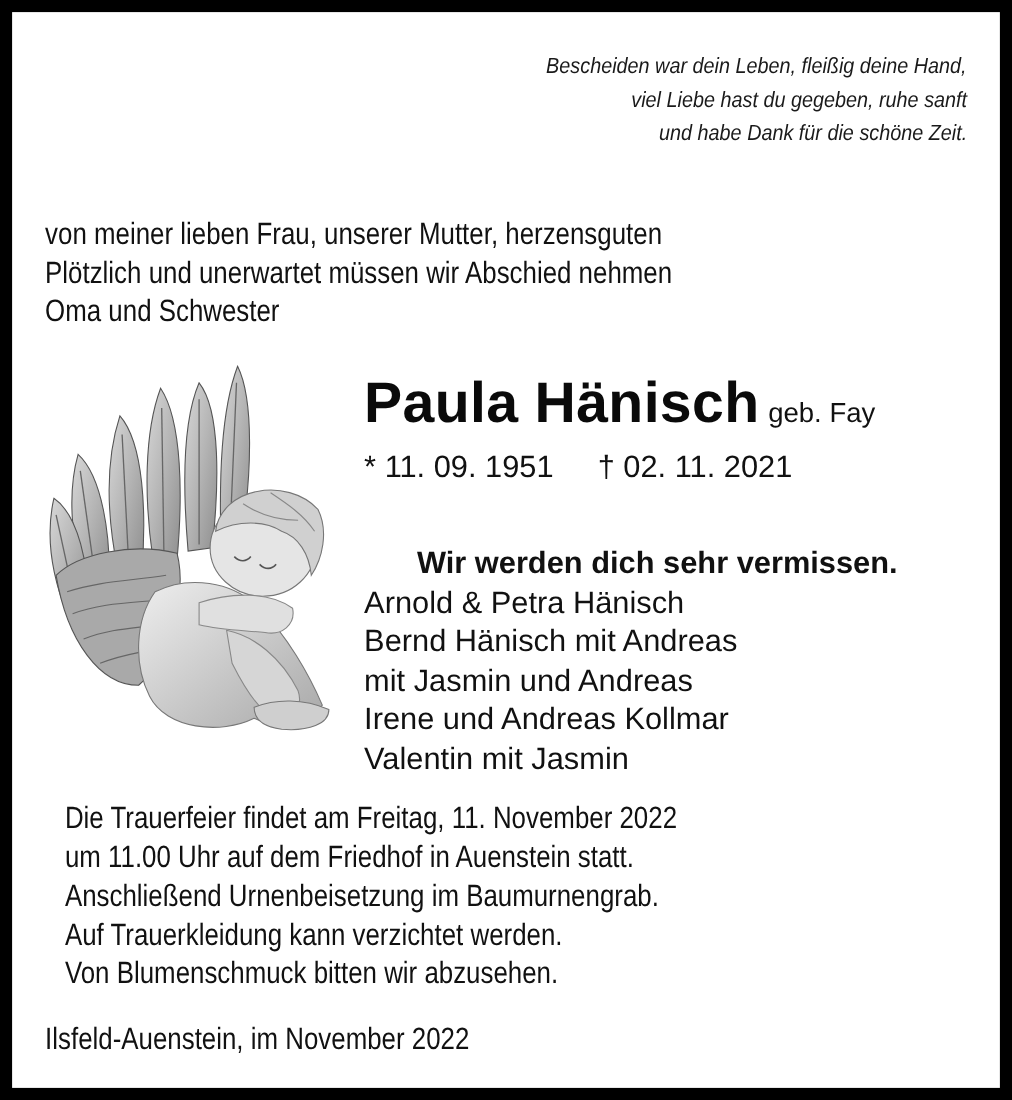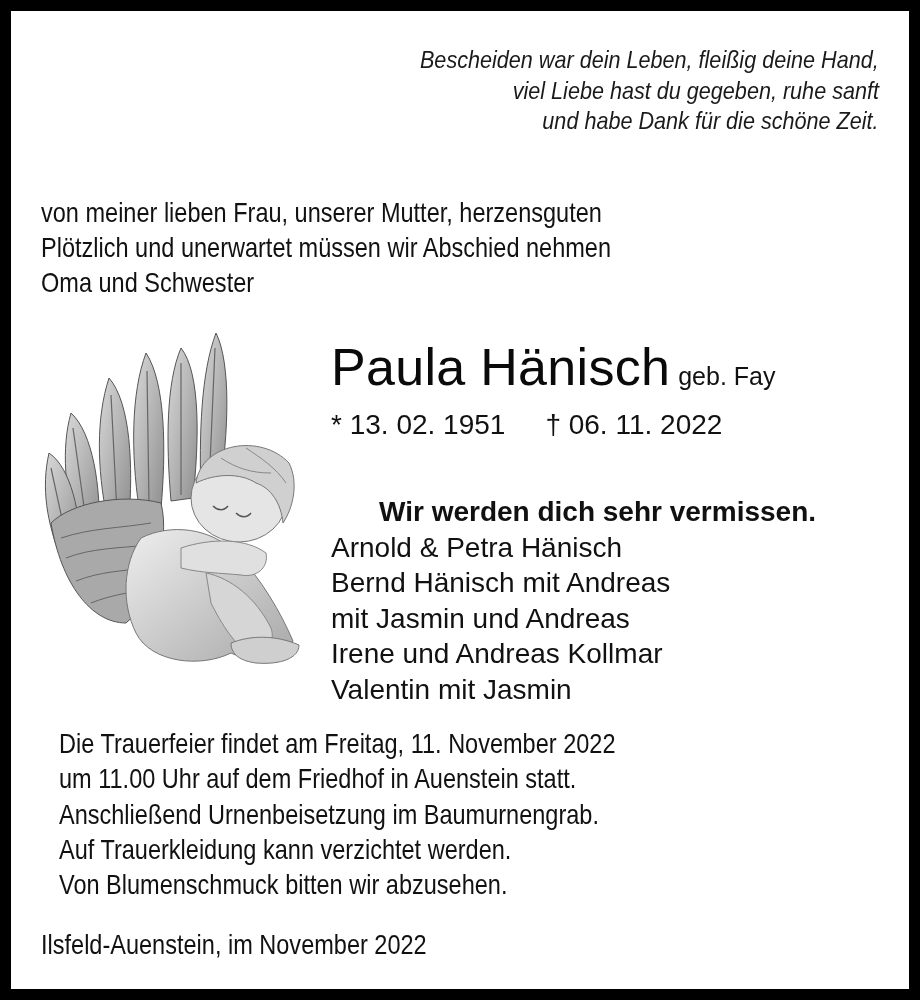--- a/index.html
+++ b/index.html
@@ -26,41 +26,41 @@
       display: inline-block;
       transform-origin: right top;
       transform: scaleX(0.9);
     }
     
     .quote {
       position: absolute;
       right: 30px; top: 34px;
       text-align: right;
       font-style: italic;
-      font-size: 24px;
+      font-size: 20px;
       line-height: 30.5px;
       color: #1a1a1a;
     }
     .quote div { white-space: nowrap; }
     
     .intro {
       position: absolute;
       left: 30px; top: 184px;
       font-size: 28px;
       line-height: 35px;
     }
     .intro div { white-space: nowrap; }
     
     .name {
       position: absolute;
       left: 320px; top: 326px;
       white-space: nowrap;
     }
     .name .main {
-      font-weight: normal;
+      font-weight: bold;
       font-size: 52px;
       letter-spacing: 0.3px;
       color: #0a0a0a;
     }
     .name .maiden {
       font-size: 25px;
       margin-left: 8px;
     }
     .dates {
       position: absolute;
@@ -171,21 +171,21 @@
     <path d="M205 190 C210 195 216 195 220 190" stroke="#555" stroke-width="1.5" fill="none"></path>
 
     <path d="M150 225 C180 215 215 215 235 230 C238 245 225 255 210 252 C190 250 170 250 150 245Z" fill="#e0e0e0" stroke="#888" stroke-width="1"></path>
   </svg>
 
   <div class="name">
     <span class="main">Paula Hänisch</span><span class="maiden">geb. Fay</span>
   </div>
 
   <div class="dates">
-    <span>* 13. 02. 1951</span><span class="death">† 06. 11. 2022</span>
+    <span>* 11. 09. 1951</span><span class="death">† 02. 11. 2021</span>
   </div>
 
   <div class="survivors">
     <div class="headline">Wir werden dich sehr vermissen.</div>
     <div>Arnold &amp; Petra Hänisch</div>
     <div>Bernd Hänisch mit Andreas</div>
     <div>mit Jasmin und Andreas</div>
     <div>Irene und Andreas Kollmar</div>
     <div>Valentin mit Jasmin</div>
   </div>

